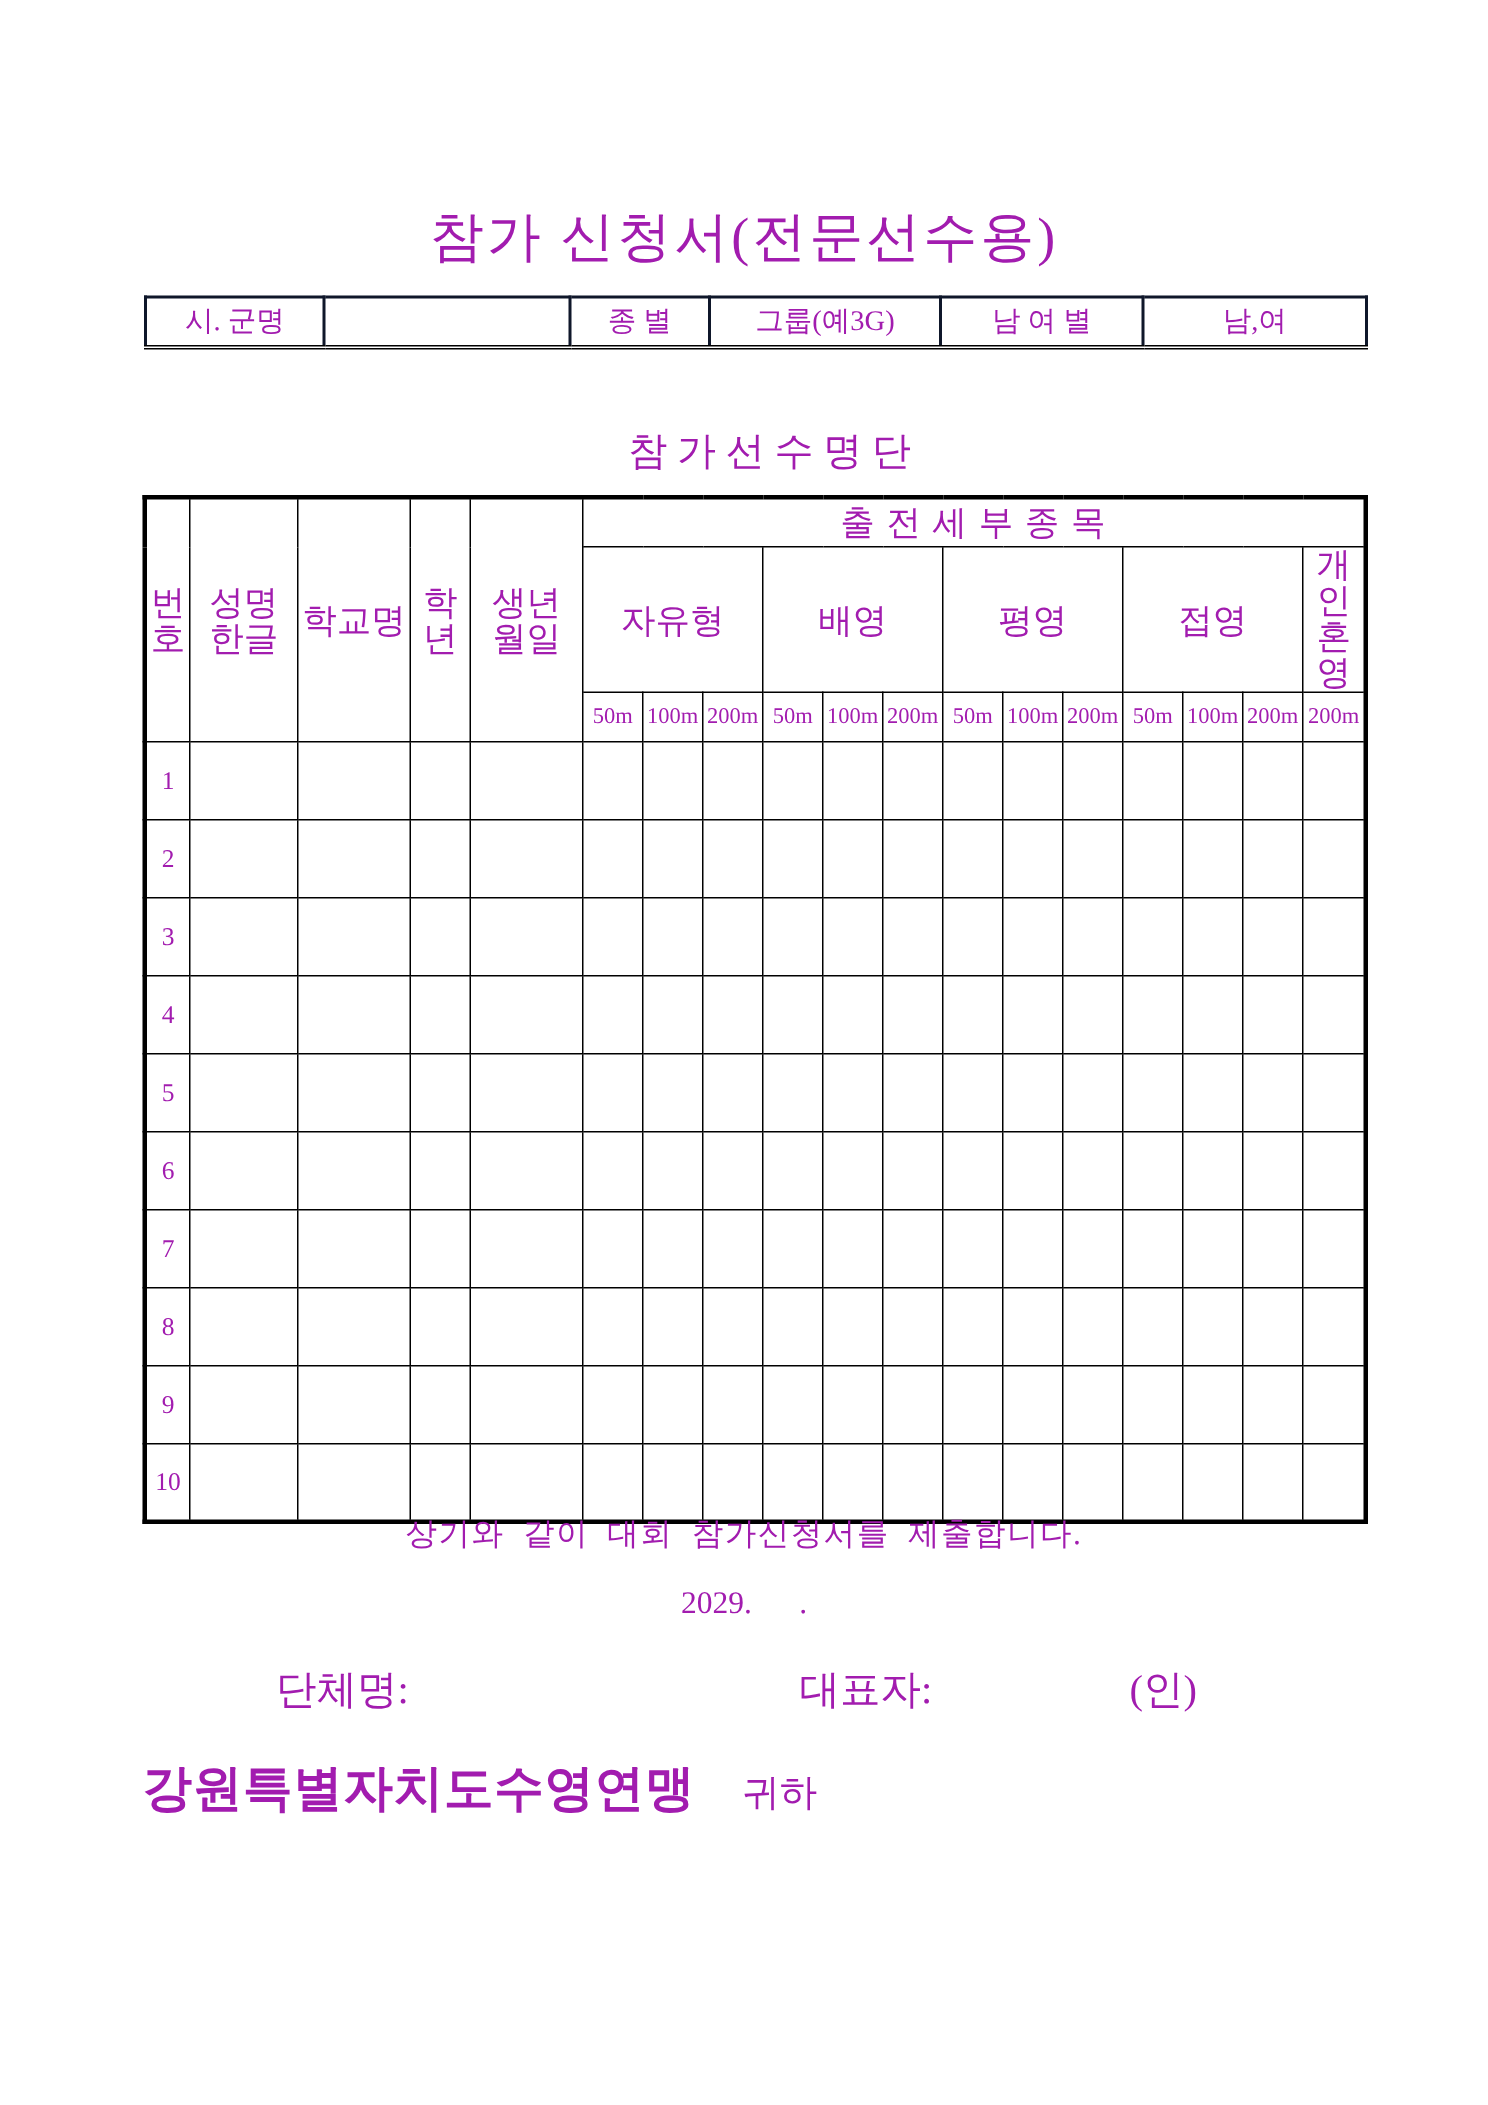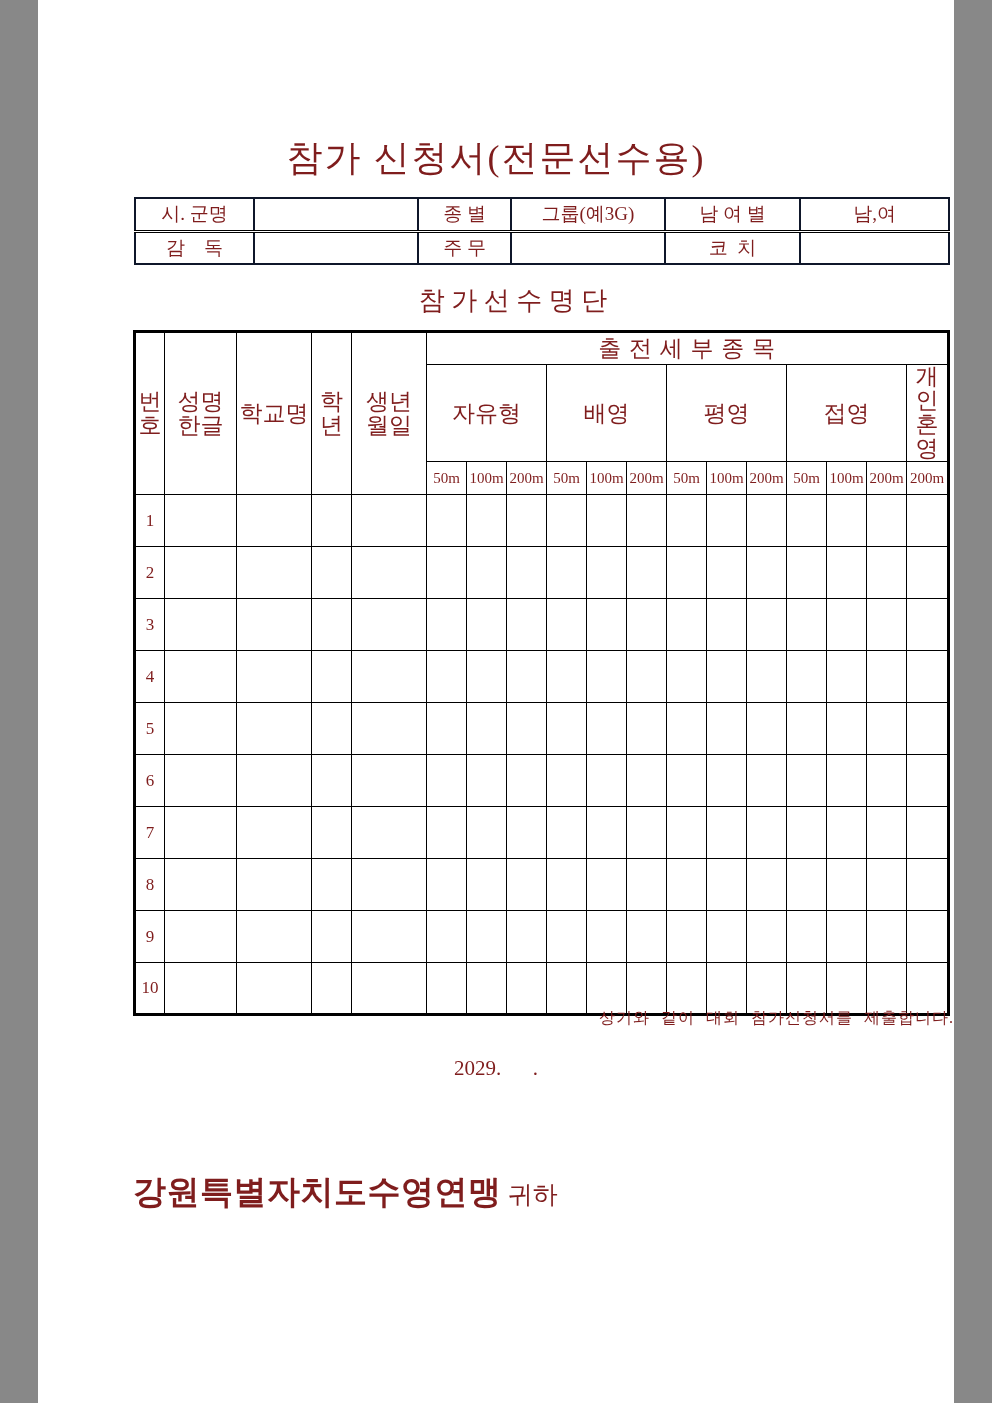--- a/index.html
+++ b/index.html
@@ -1,23 +1,23 @@
 <!DOCTYPE html>
 <html><head>
 <meta charset="utf-8">
 <style>
   * { margin:0; padding:0; box-sizing:border-box; }
   html,body { background:#888; }
   .page {
     position:relative;
-    width:916px; height:1403px;
+    width:992px; height:1403px;
     margin:0 auto;
     background:#ffffff;
     font-family:"Liberation Serif", serif;
-    color:#7f1d1d;
+    color:#a21caf;
   }
   .title {
     position:absolute; top:134px; left:0; width:100%;
     text-align:center; font-size:36px; letter-spacing:2px;
     white-space:pre;
   }
   
   .info-table {
     position:absolute; left:96px; top:197px;
     width:814px; border-collapse:collapse; table-layout:fixed;
@@ -51,40 +51,40 @@
   .roster-table thead th { font-size:23px; }
   .roster-table .events-title { height:31px; letter-spacing:1px; white-space:pre; }
   .roster-table .stroke-row th { height:48px; }
   .roster-table .dist-row th { height:33px; font-size:15px;margin-top:12px; }
   .roster-table .two-line span { display:block; line-height:24px; }
   .roster-table tbody td { height:52px; font-size:17px; background:#fff; }
   .roster-table tbody td.num { text-align:center; }
   
   .submit-line {
     position:absolute; top:1008px; left:0; width:100%;
-    text-align:right; font-size:16px; word-spacing:6px; letter-spacing:1px;
+    text-align:center; font-size:21px; word-spacing:6px; letter-spacing:1px;
   }
   .date-line {
     position:absolute; top:1056px; left:0; width:100%;
     text-align:center; font-size:21px; white-space:pre;
   }
   .org-line { position:absolute; top:1108px; left:0; width:100%; height:34px; font-size:27px; }
   .org-line span { position:absolute; white-space:pre; }
   .org-name  { left:184px; }
   .rep-name  { left:533px; }
   .seal      { left:753px; }
   .recipient-line {
     position:absolute; top:1170px; left:95px; width:820px;
     font-size:25px;
   }
   .recipient-bold {
     font-family:"Liberation Sans", sans-serif;
     font-weight:bold; font-size:33px; letter-spacing:0.5px;
   }
-  .recipient-suffix { font-size:25px; margin-left:0; }
+  .recipient-suffix { font-size:25px; margin-left:25px; }
 </style>
 </head>
 <body>
 
 <div class="page">
 
   <div class="title">참가 신청서(전문선수용)</div>
 
   <table class="info-table">
     <colgroup>
@@ -96,28 +96,20 @@
         <col style="width:149px">
     </colgroup>
     <tbody>
       <tr class="first">
         <td>시. 군명</td>
         <td></td>
         <td>종 별</td>
         <td>그룹(예3G)</td>
         <td>남 여 별</td>
         <td>남,여</td>
-      </tr>
-      <tr>
-        <td>감    독</td>
-        <td></td>
-        <td>주 무</td>
-        <td></td>
-        <td>코  치</td>
-        <td></td>
       </tr>
     </tbody>
   </table>
 
   <div class="subtitle">참 가 선 수 명 단</div>
 
   <table class="roster-table">
     <colgroup>
       <col style="width:30px">
         <col style="width:72px">
@@ -385,19 +377,24 @@
           <td></td>
           <td></td>
           <td></td>
         </tr>
       </tbody>
   </table>
 
   <div class="submit-line">상기와 같이 대회 참가신청서를 제출합니다.</div>
   <div class="date-line">2029.      .</div>
 
+  <div class="org-line">
+    <span class="org-name">단체명:</span>
+    <span class="rep-name">대표자:</span>
+    <span class="seal">(인)</span>
+  </div>
 
   <div class="recipient-line">
     <span class="recipient-bold">강원특별자치도수영연맹</span>
     <span class="recipient-suffix">귀하</span>
   </div>
 
 </div>
 
 </body></html>

